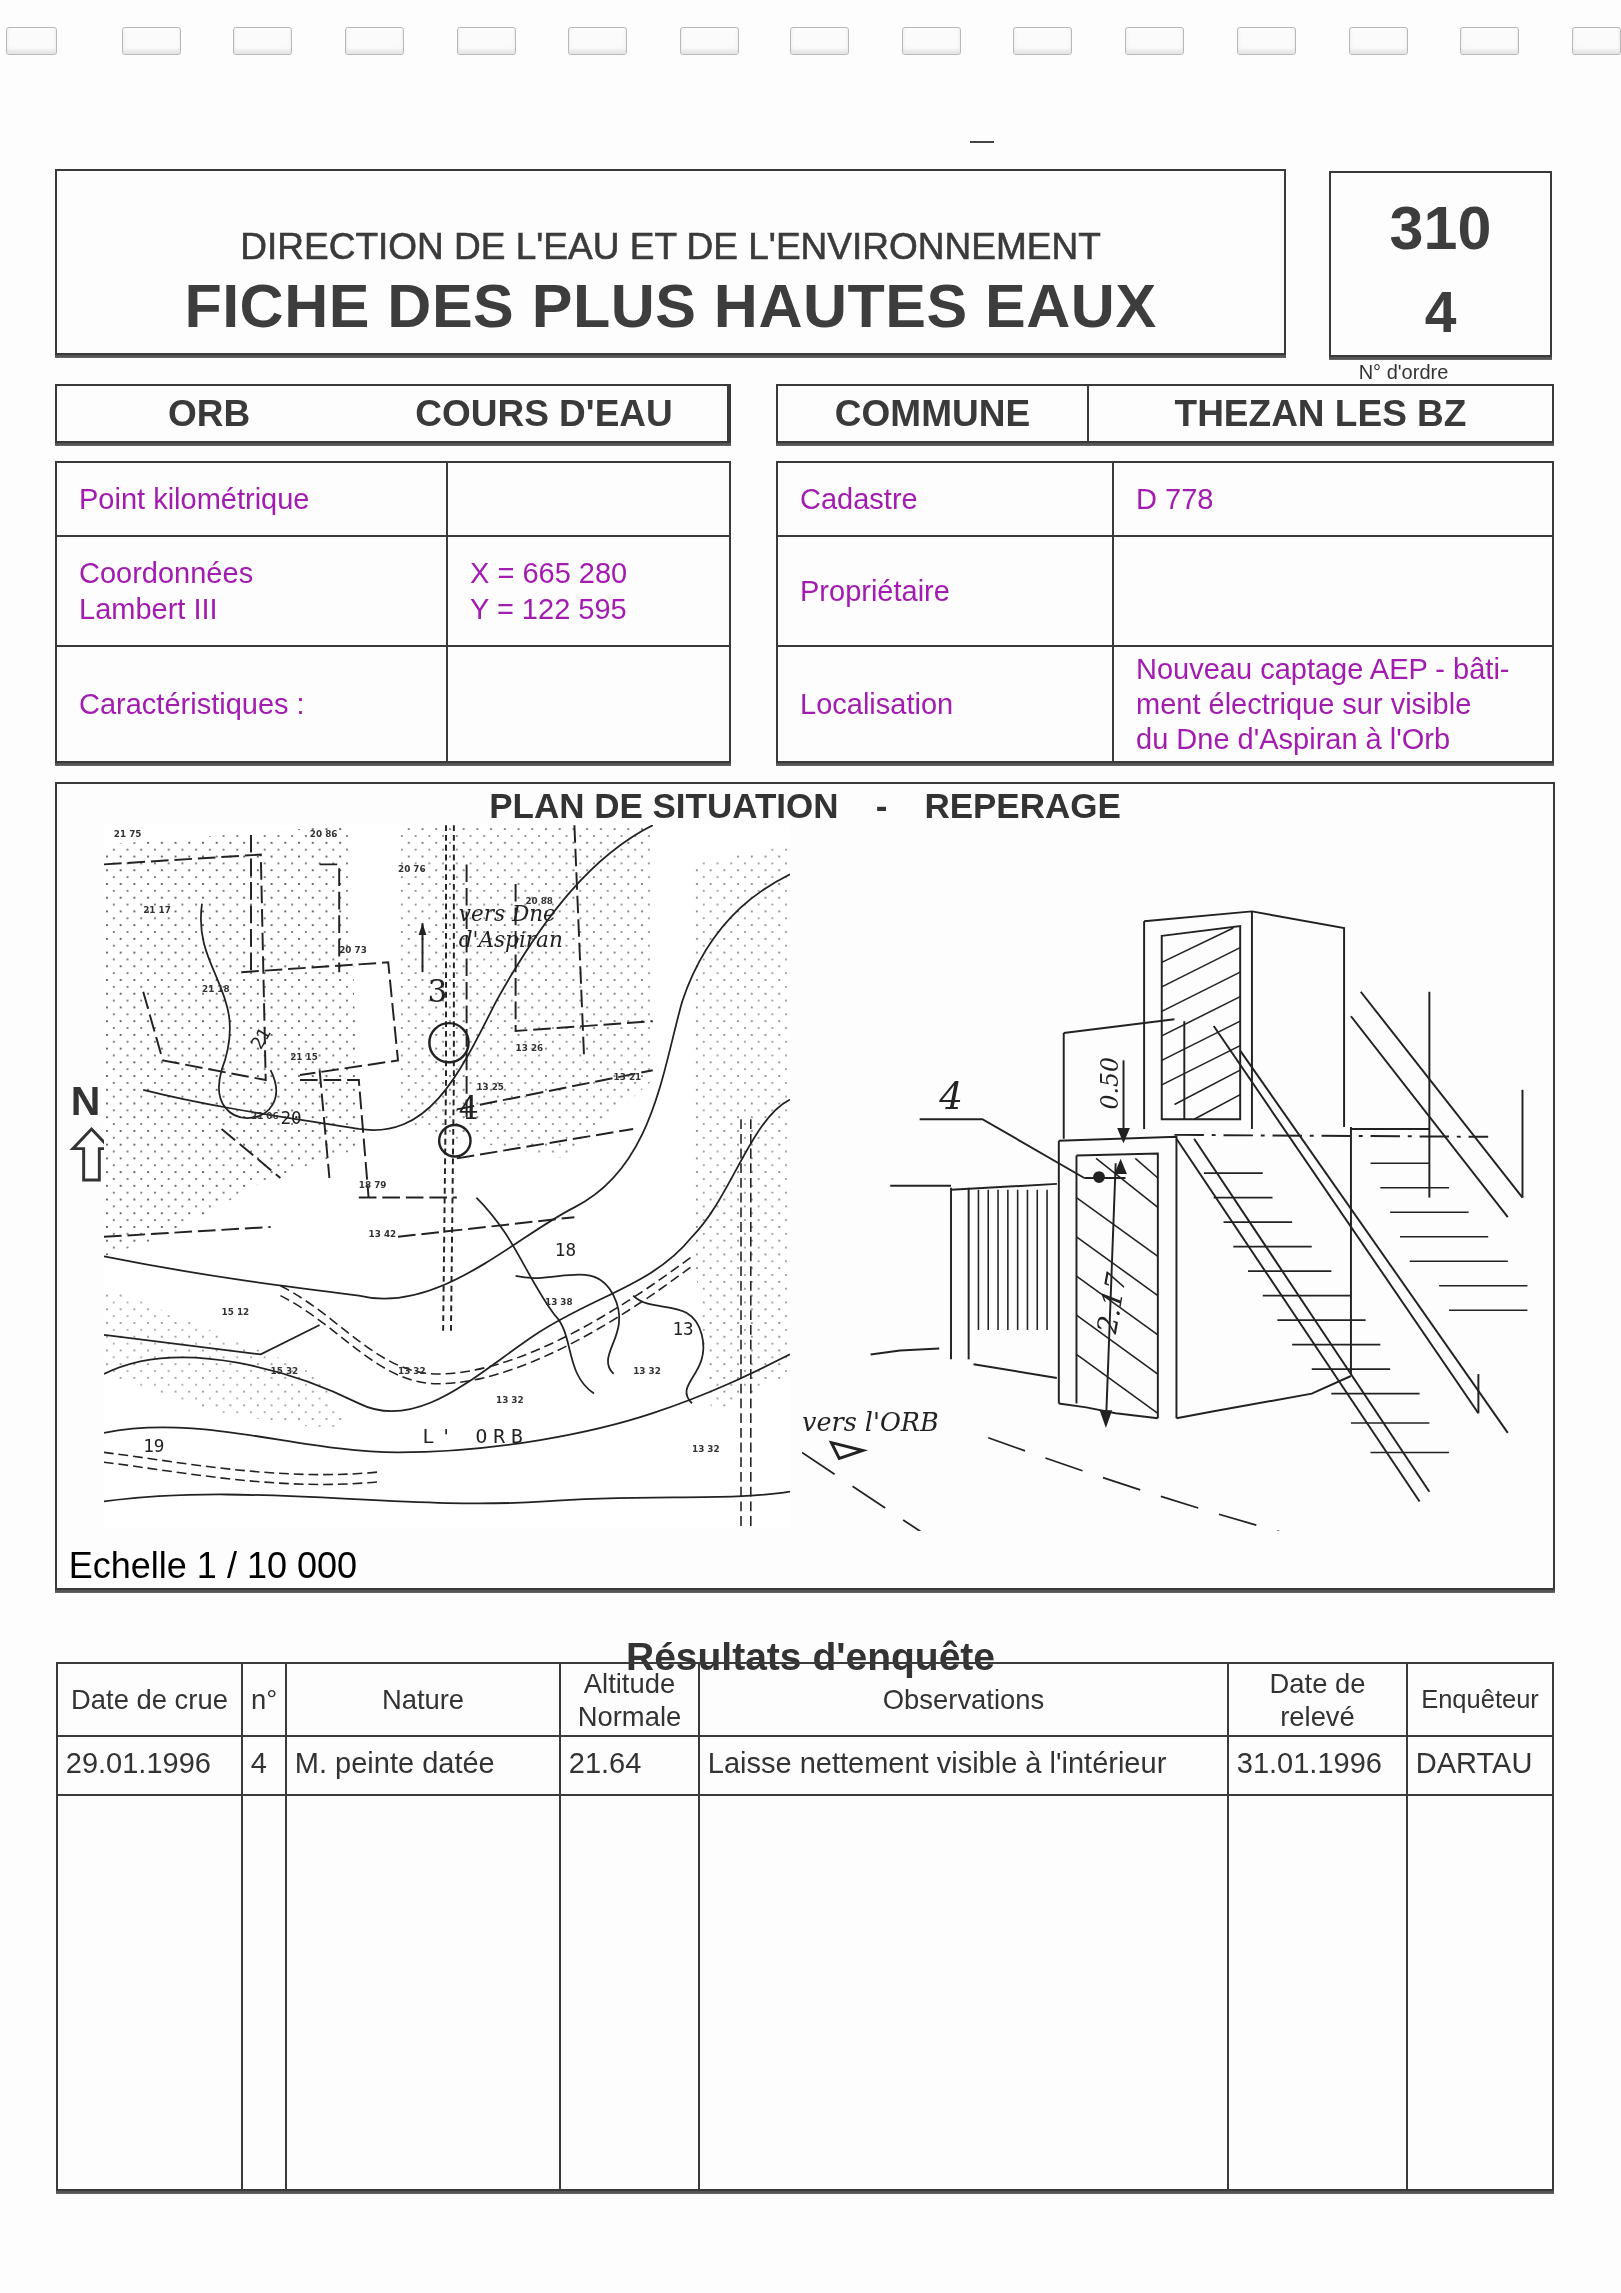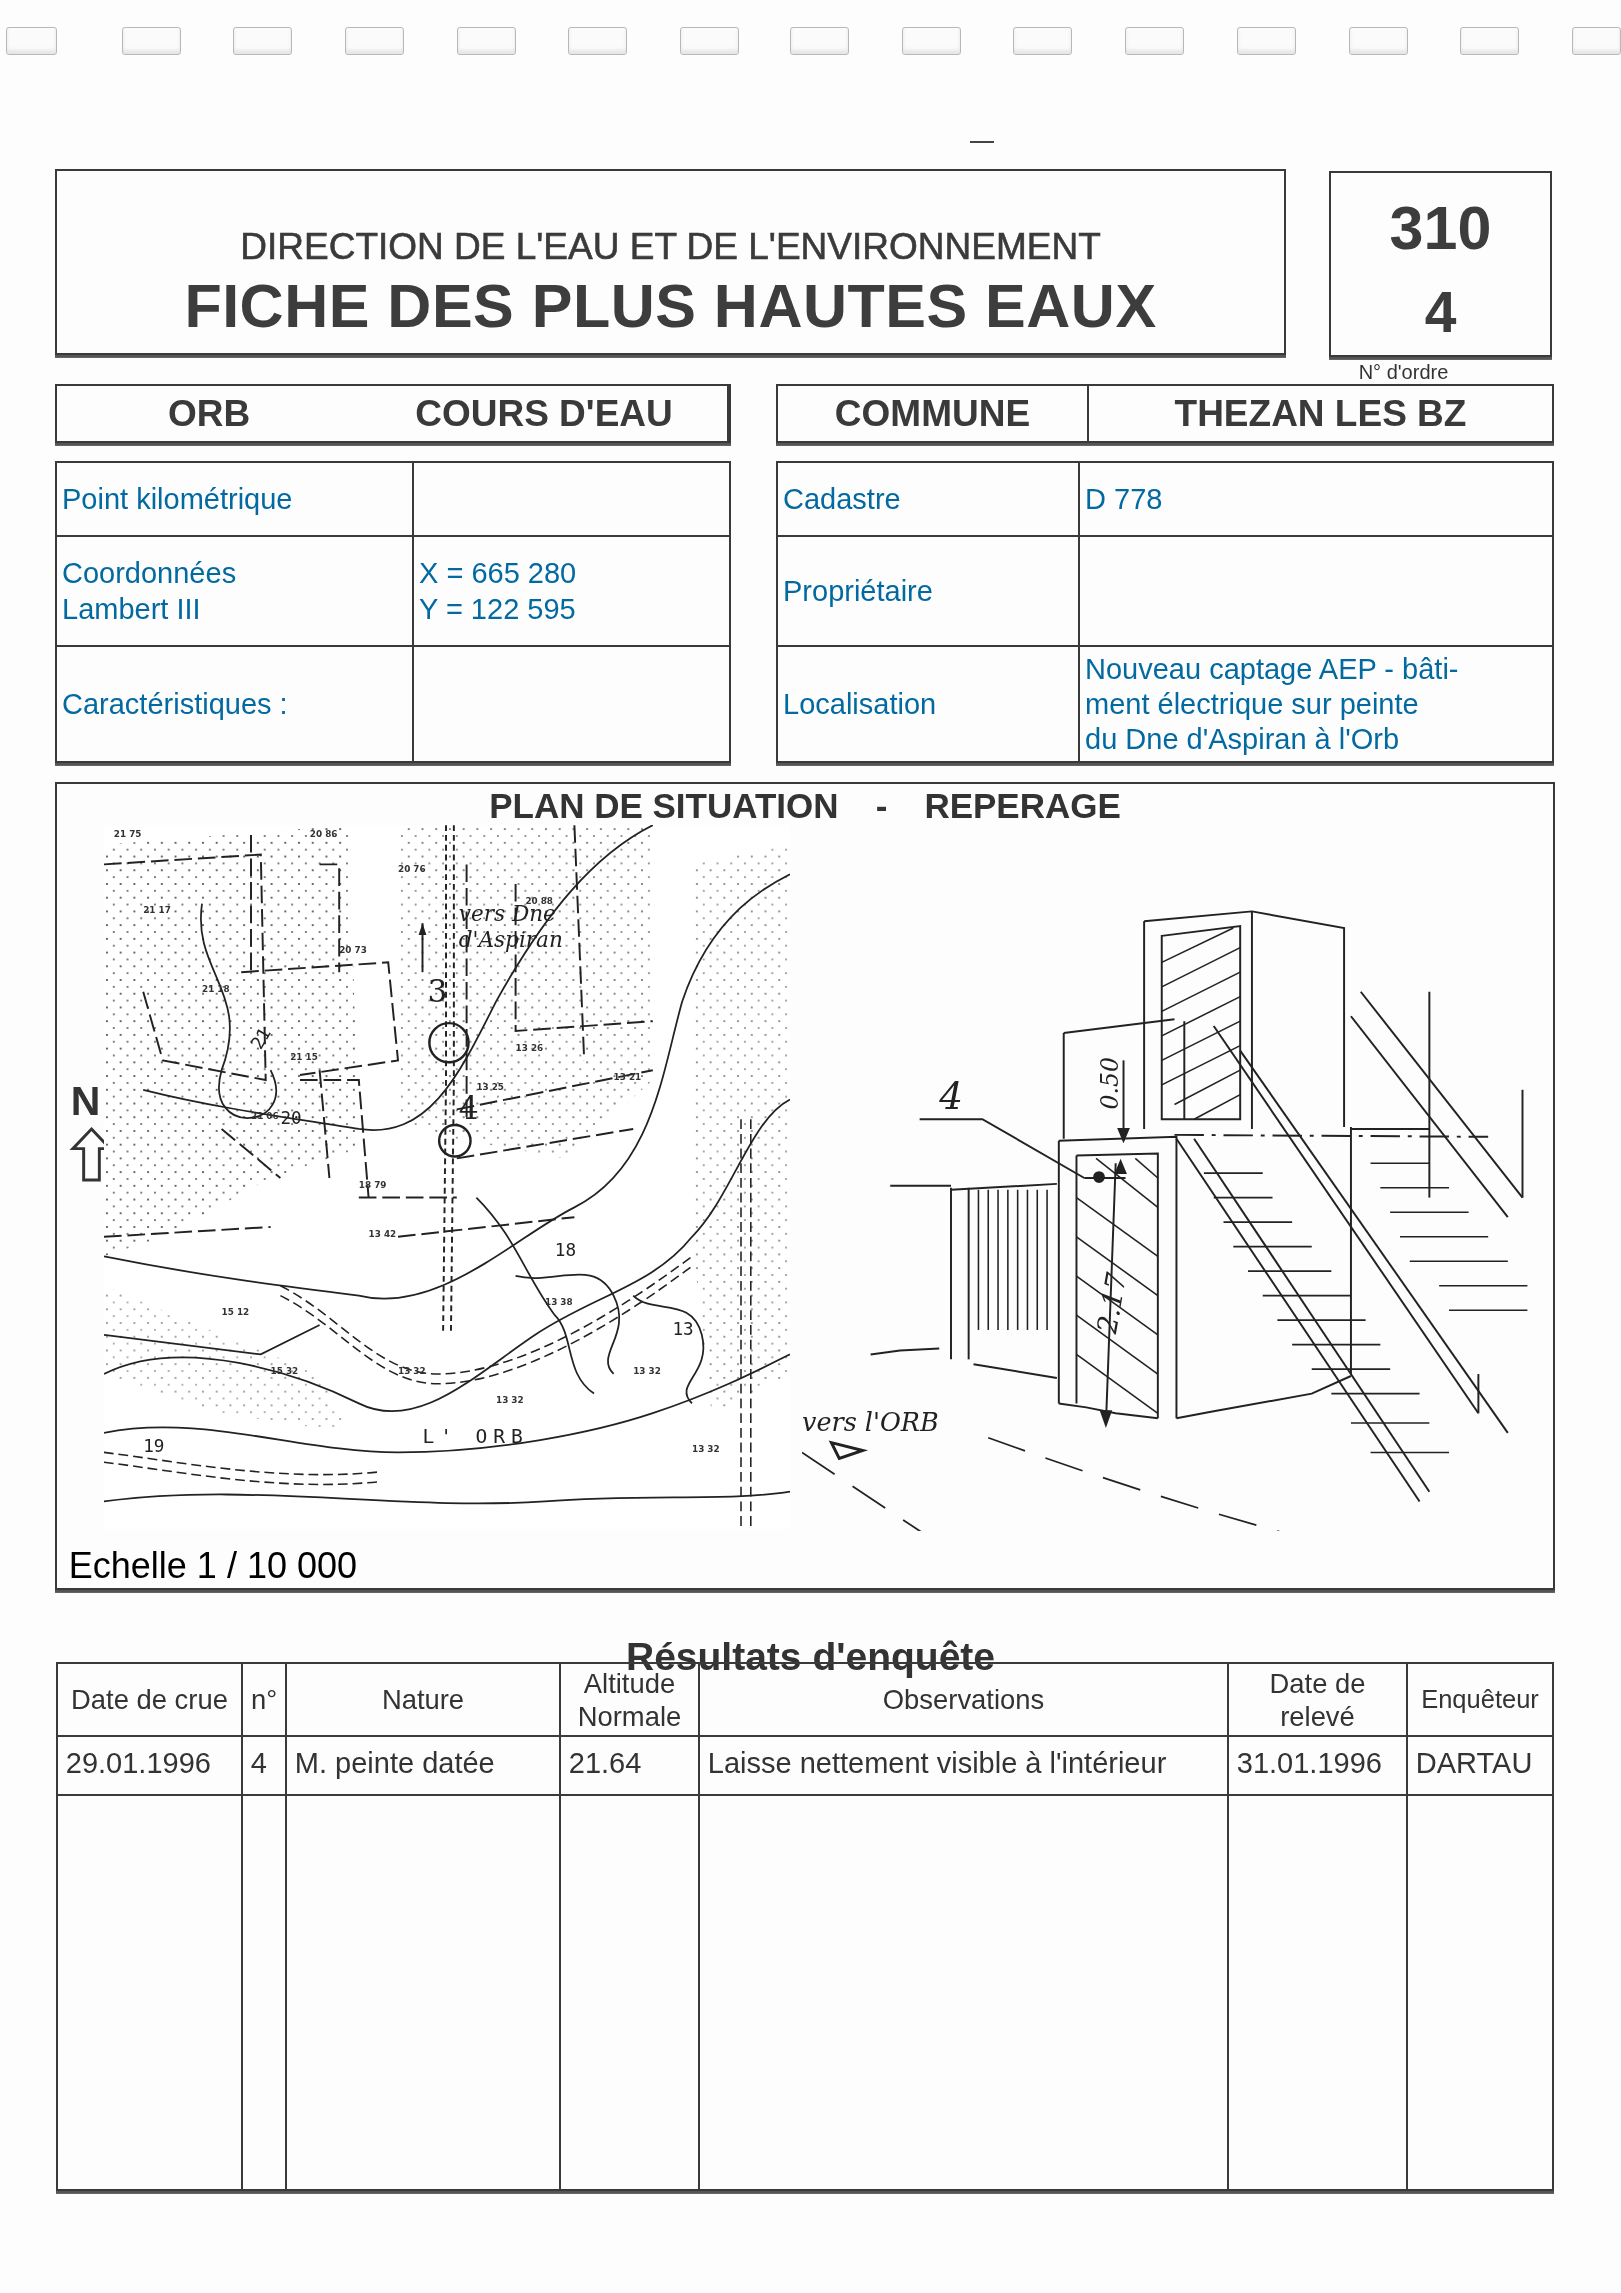--- a/index.html
+++ b/index.html
@@ -33,21 +33,21 @@
   #coursbar { left:55px; width:676px; }
   #coursbar .c1 { width:366px; border-right:2px solid #3a3a3a; }
   #coursbar .c2 { flex:1; }
   #communebar { left:776px; width:778px; }
   #communebar .c1 { width:309px; border-right:2px solid #3a3a3a; }
   #communebar .c2 { flex:1;border-radius:11px; }
 
   
   .info { top:461px; height:302px; }
   .info table { width:100%; height:100%; border-collapse:collapse; }
-  .info td { border:2px solid #3a3a3a; font-size:29px; color:#0369a1; padding:0 5px; vertical-align:middle; line-height:36px; }
+  .info td { border:2px solid #3a3a3a; font-size:29px; color:#a21caf; padding:0 22px; vertical-align:middle; line-height:36px; }
   .info tr:first-child td { border-top:none; }
   .info tr:last-child td { border-bottom:none; }
   .info td:first-child { border-left:none; }
   .info td:last-child { border-right:none; }
   #infoL { left:55px; width:676px; }
   #infoR { left:776px; width:778px; }
 
   
   #plan { left:55px; top:782px; width:1500px; height:808px; }
   #plan-title { position:absolute; left:0; right:0; top:2px; text-align:center; font-size:35px; font-weight:bold; color:#333; }
@@ -144,21 +144,21 @@
       <td>D 778</td>
     </tr>
     <tr style="height:110px;">
       <td>Propriétaire</td>
       <td></td>
     </tr>
     <tr>
       <td>Localisation</td>
       <td style="line-height:35px;">
         <div>Nouveau captage AEP - bâti-</div>
-        <div>ment électrique sur peinte</div>
+        <div>ment électrique sur visible</div>
         <div>du Dne d'Aspiran à l'Orb</div>
       </td>
     </tr>
   </tbody>
     </table>
 </div>
 
 <div id="plan" class="abs thick">
   <div id="plan-title">
     <span>PLAN DE SITUATION</span>

